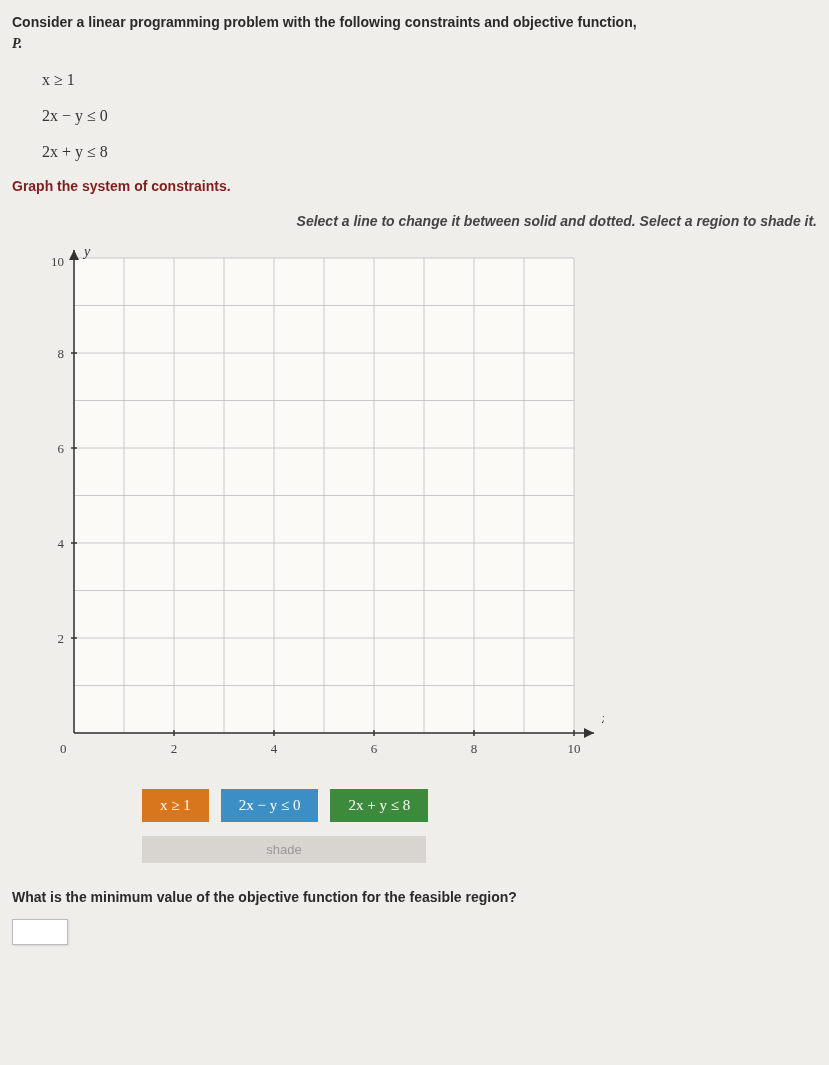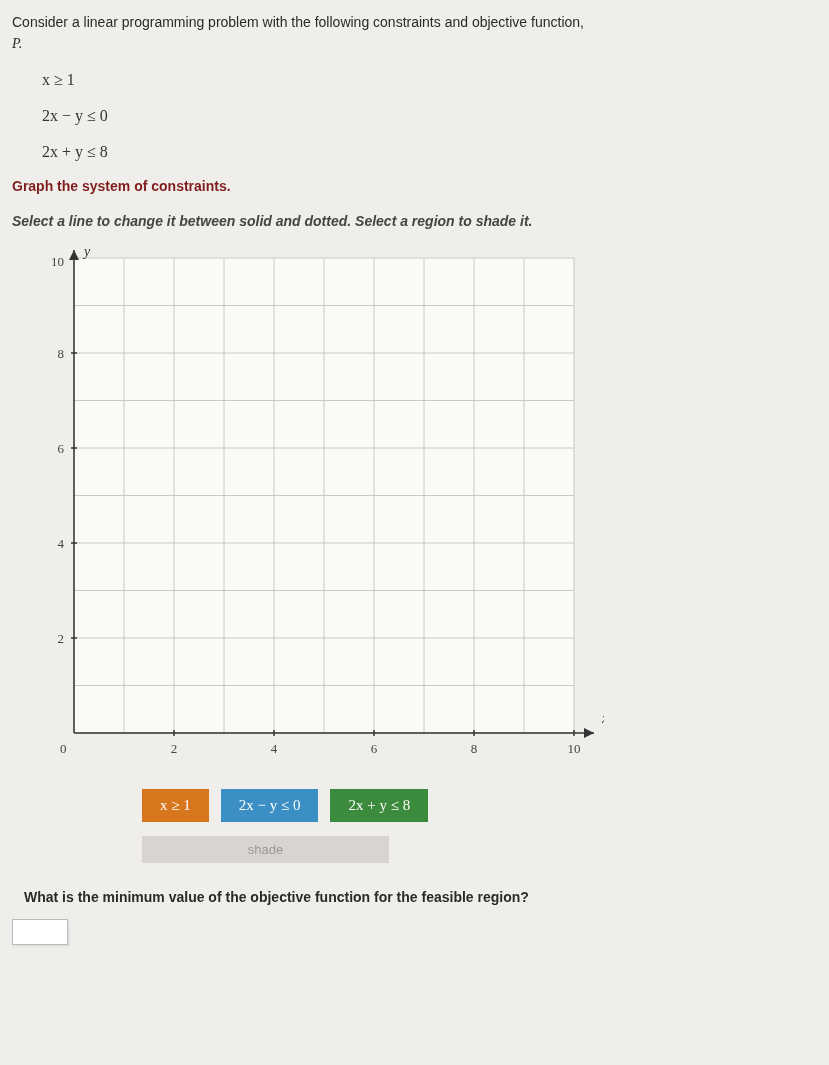--- a/index.html
+++ b/index.html
@@ -6,21 +6,21 @@
     margin: 0;
     padding: 12px;
     font-family: Verdana, Geneva, sans-serif;
     font-size: 14px;
     color: #333;
     background: #f0eeea;
     width: 805px;
   }
   .prompt {
     color: #2a2a2a;
-    font-weight: normal;
+    font-weight: bold;
     line-height: 1.5;
   }
   .constraints {
     margin: 14px 0 14px 30px;
     line-height: 1.5;
   }
   .constraints div {
     margin: 12px 0;
     font-family: 'Times New Roman', serif;
     font-size: 16px;
@@ -28,20 +28,21 @@
   .instruction {
     color: #7f1d1d;
     font-weight: bold;
     margin: 8px 0;
   }
   .italic {
     font-style: italic;
     font-weight: bold;
     color: #444;
     margin: 19px 0;
+    text-align: right;
   }
   .chart-wrap {
     margin: 16px 0 10px 12px;
   }
   .buttons-row {
     display: flex;
     gap: 12px;
     margin: 18px 0 14px 130px;
     align-items: center;
   }
@@ -52,32 +53,32 @@
     font-size: 15px;
     border: none;
     white-space: nowrap;
     cursor: pointer;
   }
   .btn-orange { background: #d8761e; }
   .btn-blue { background: #3b8fc4; }
   .btn-green { background: #3c8a3c; }
   .shade-bar {
     margin: 0 0 20px 130px;
-    width: 247px;
+    width: 284px;
     padding: 6px 0;
     text-align: center;
     background: #d8d5d0;
     color: #999;
     font-size: 13px;
     cursor: pointer;
   }
   .question-final {
     color: #2a2a2a;
     font-weight: bold;
-    margin: 26px 0 14px 12px;
+    margin: 26px 0 14px 0;
   }
   .answer-box {
     width: 50px;
     height: 22px;
     border: 1px solid #bbb;
     background: #fff;
     box-shadow: 1px 1px 2px rgba(0,0,0,.1);
   }
 </style>
 </head>

